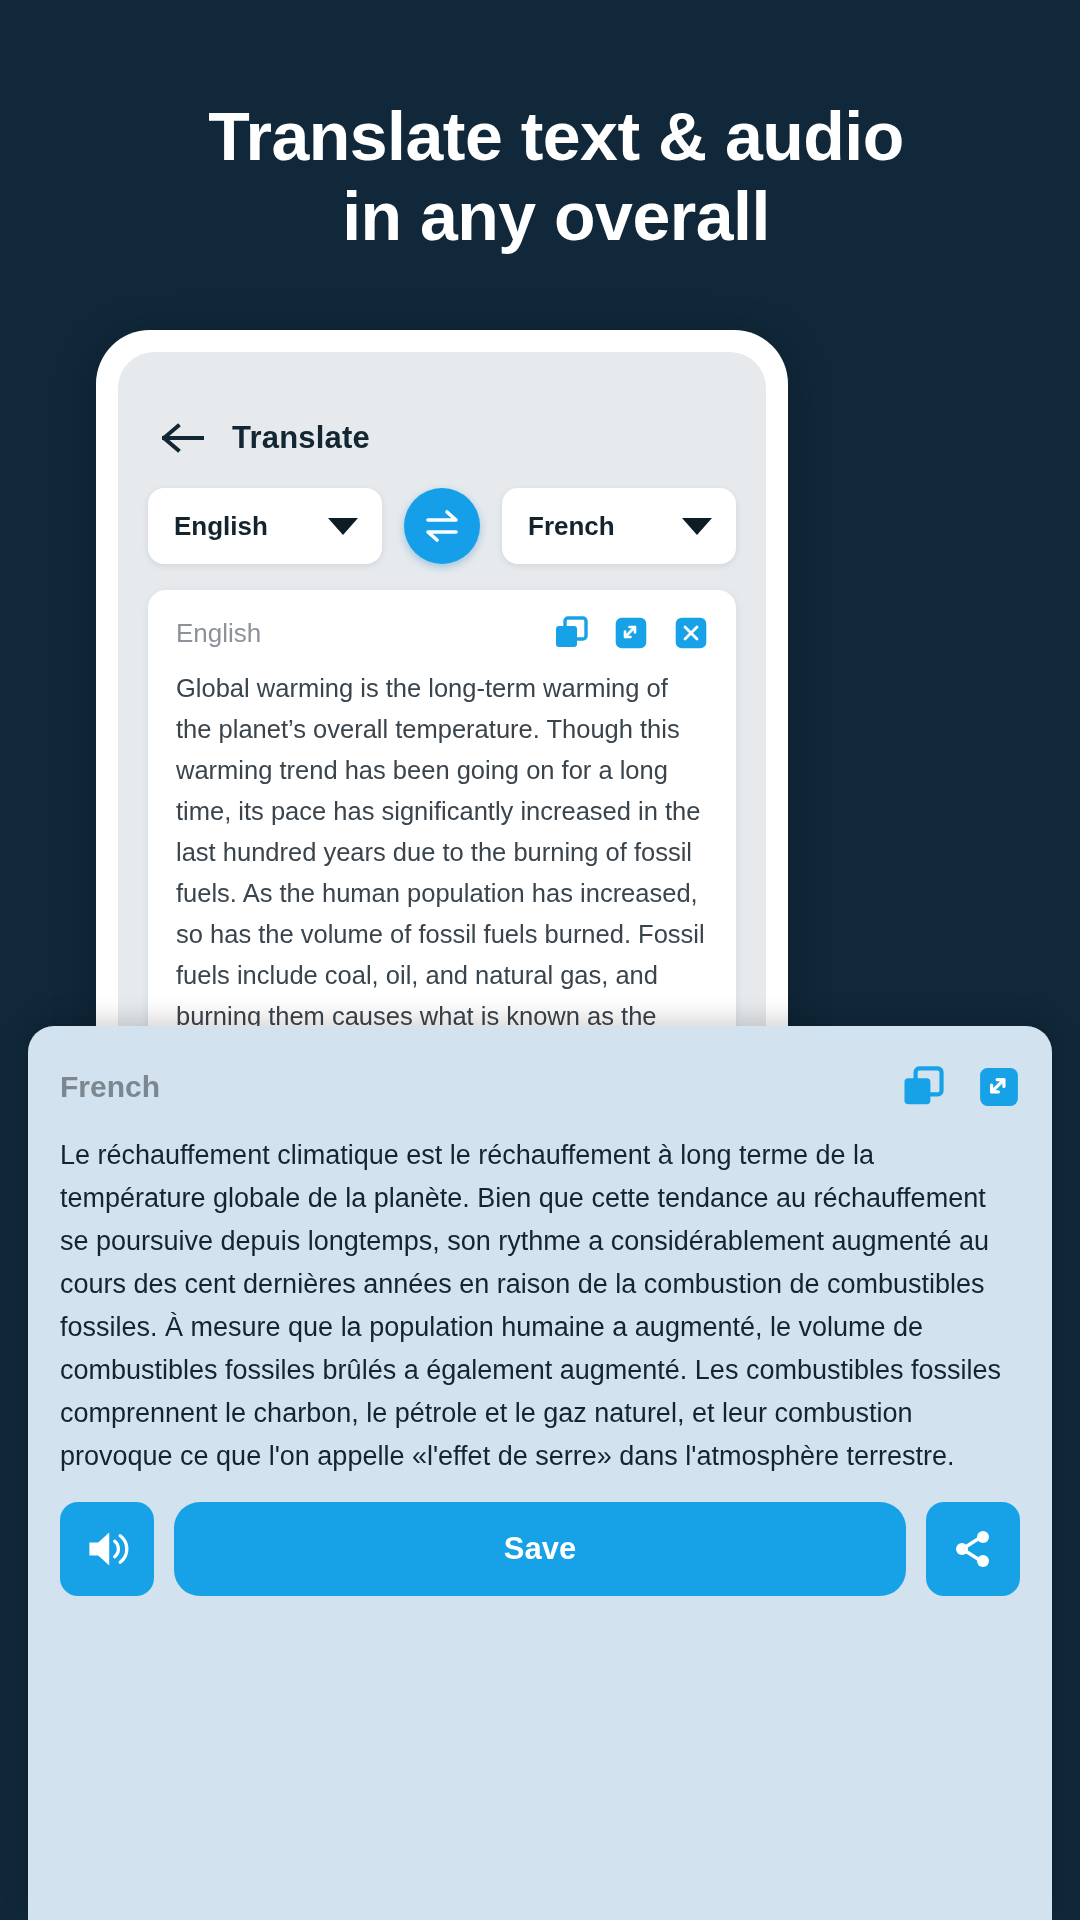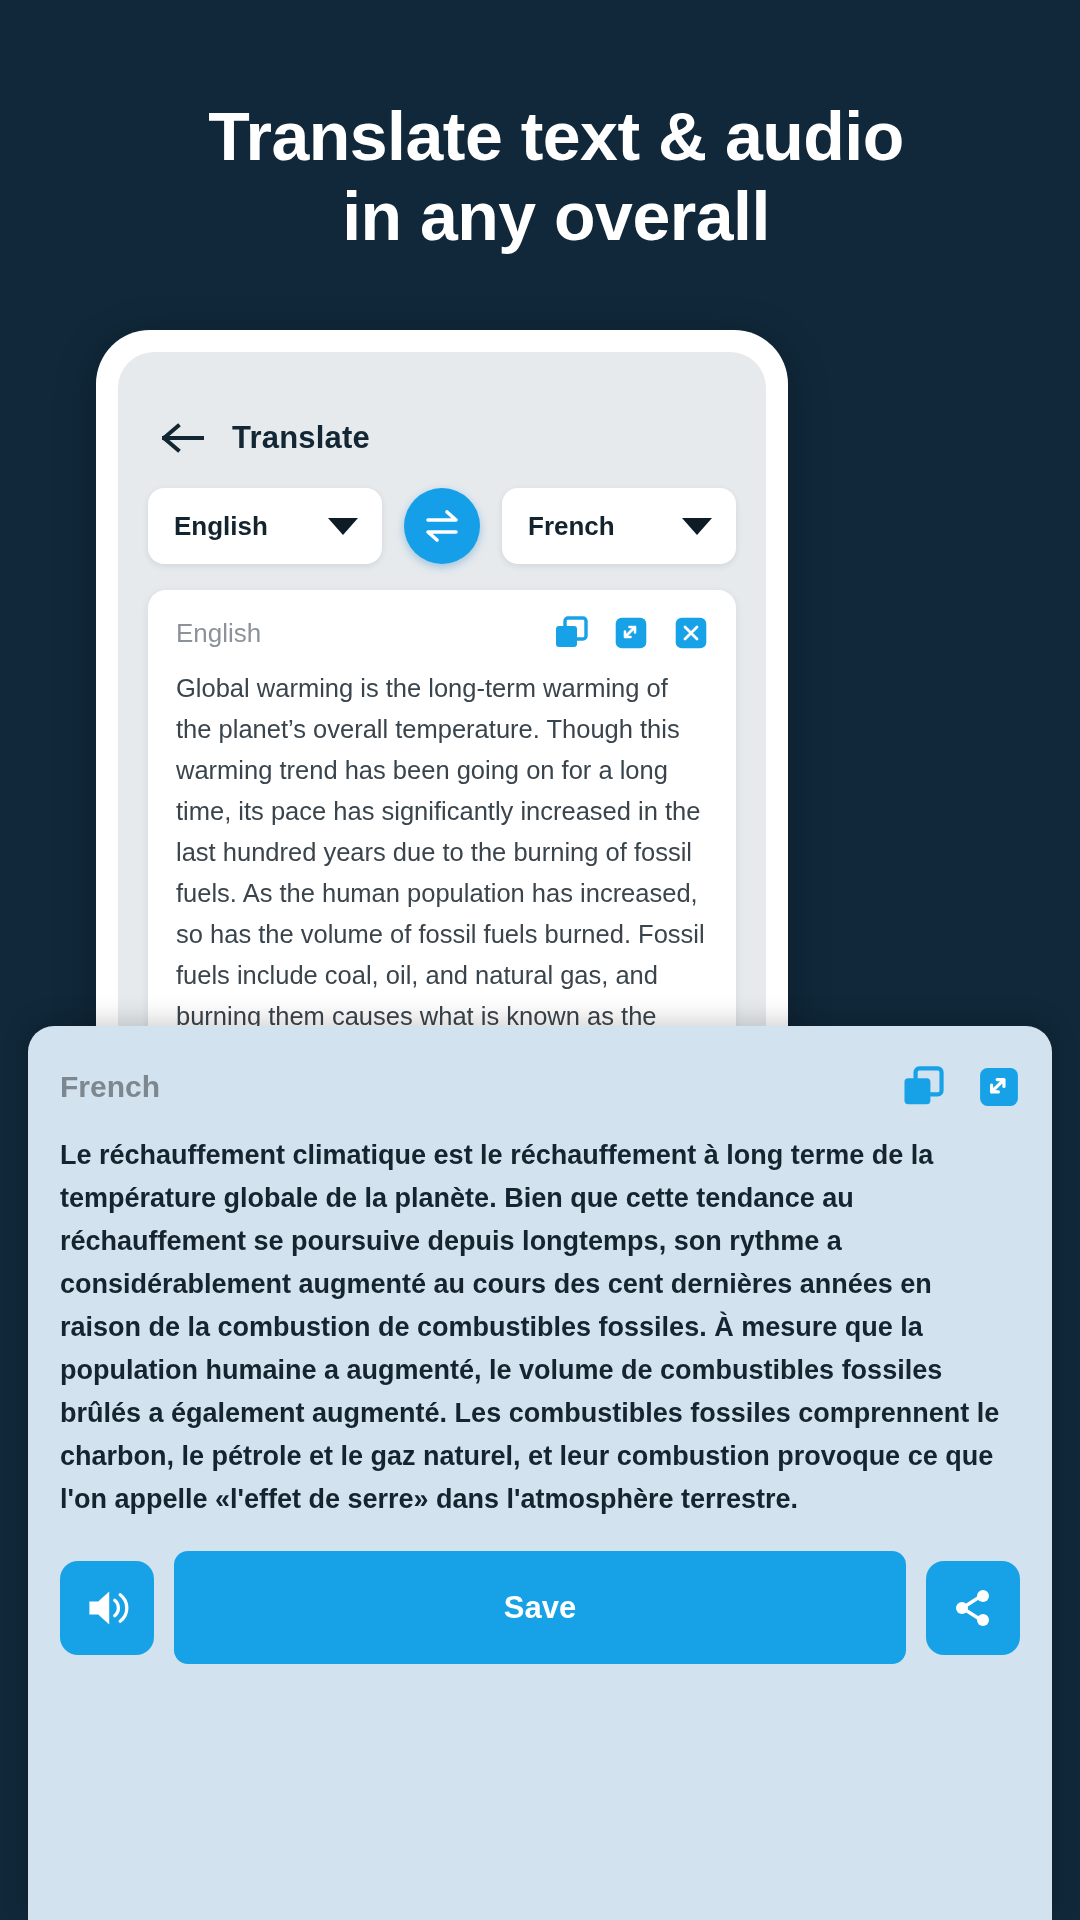--- a/index.html
+++ b/index.html
@@ -196,41 +196,41 @@
   }
   .result-icons {
     display: flex;
     align-items: center;
     gap: 34px;
   }
   .result-text {
     font-size: 27px;
     line-height: 43px;
     color: #15242f;
-    font-weight: bold;
-    margin-bottom: 30px;
+    font-weight: normal;
+    margin-bottom: 24px;
   }
   .result-actions {
     display: flex;
     align-items: center;
     gap: 20px;
   }
   .res-sq {
     width: 94px; height: 94px;
     border-radius: 18px;
     background: #17a2e8;
     display: flex;
     align-items: center;
     justify-content: center;
     flex: none;
   }
   .save-btn {
     flex: 1 1 auto;
-    height: 113px;
-    border-radius: 14px;
+    height: 94px;
+    border-radius: 26px;
     background: #17a2e8;
     display: flex;
     align-items: center;
     justify-content: center;
     font-size: 31px;
     font-weight: bold;
     color: #ffffff;
   }
 </style>
 </head>

